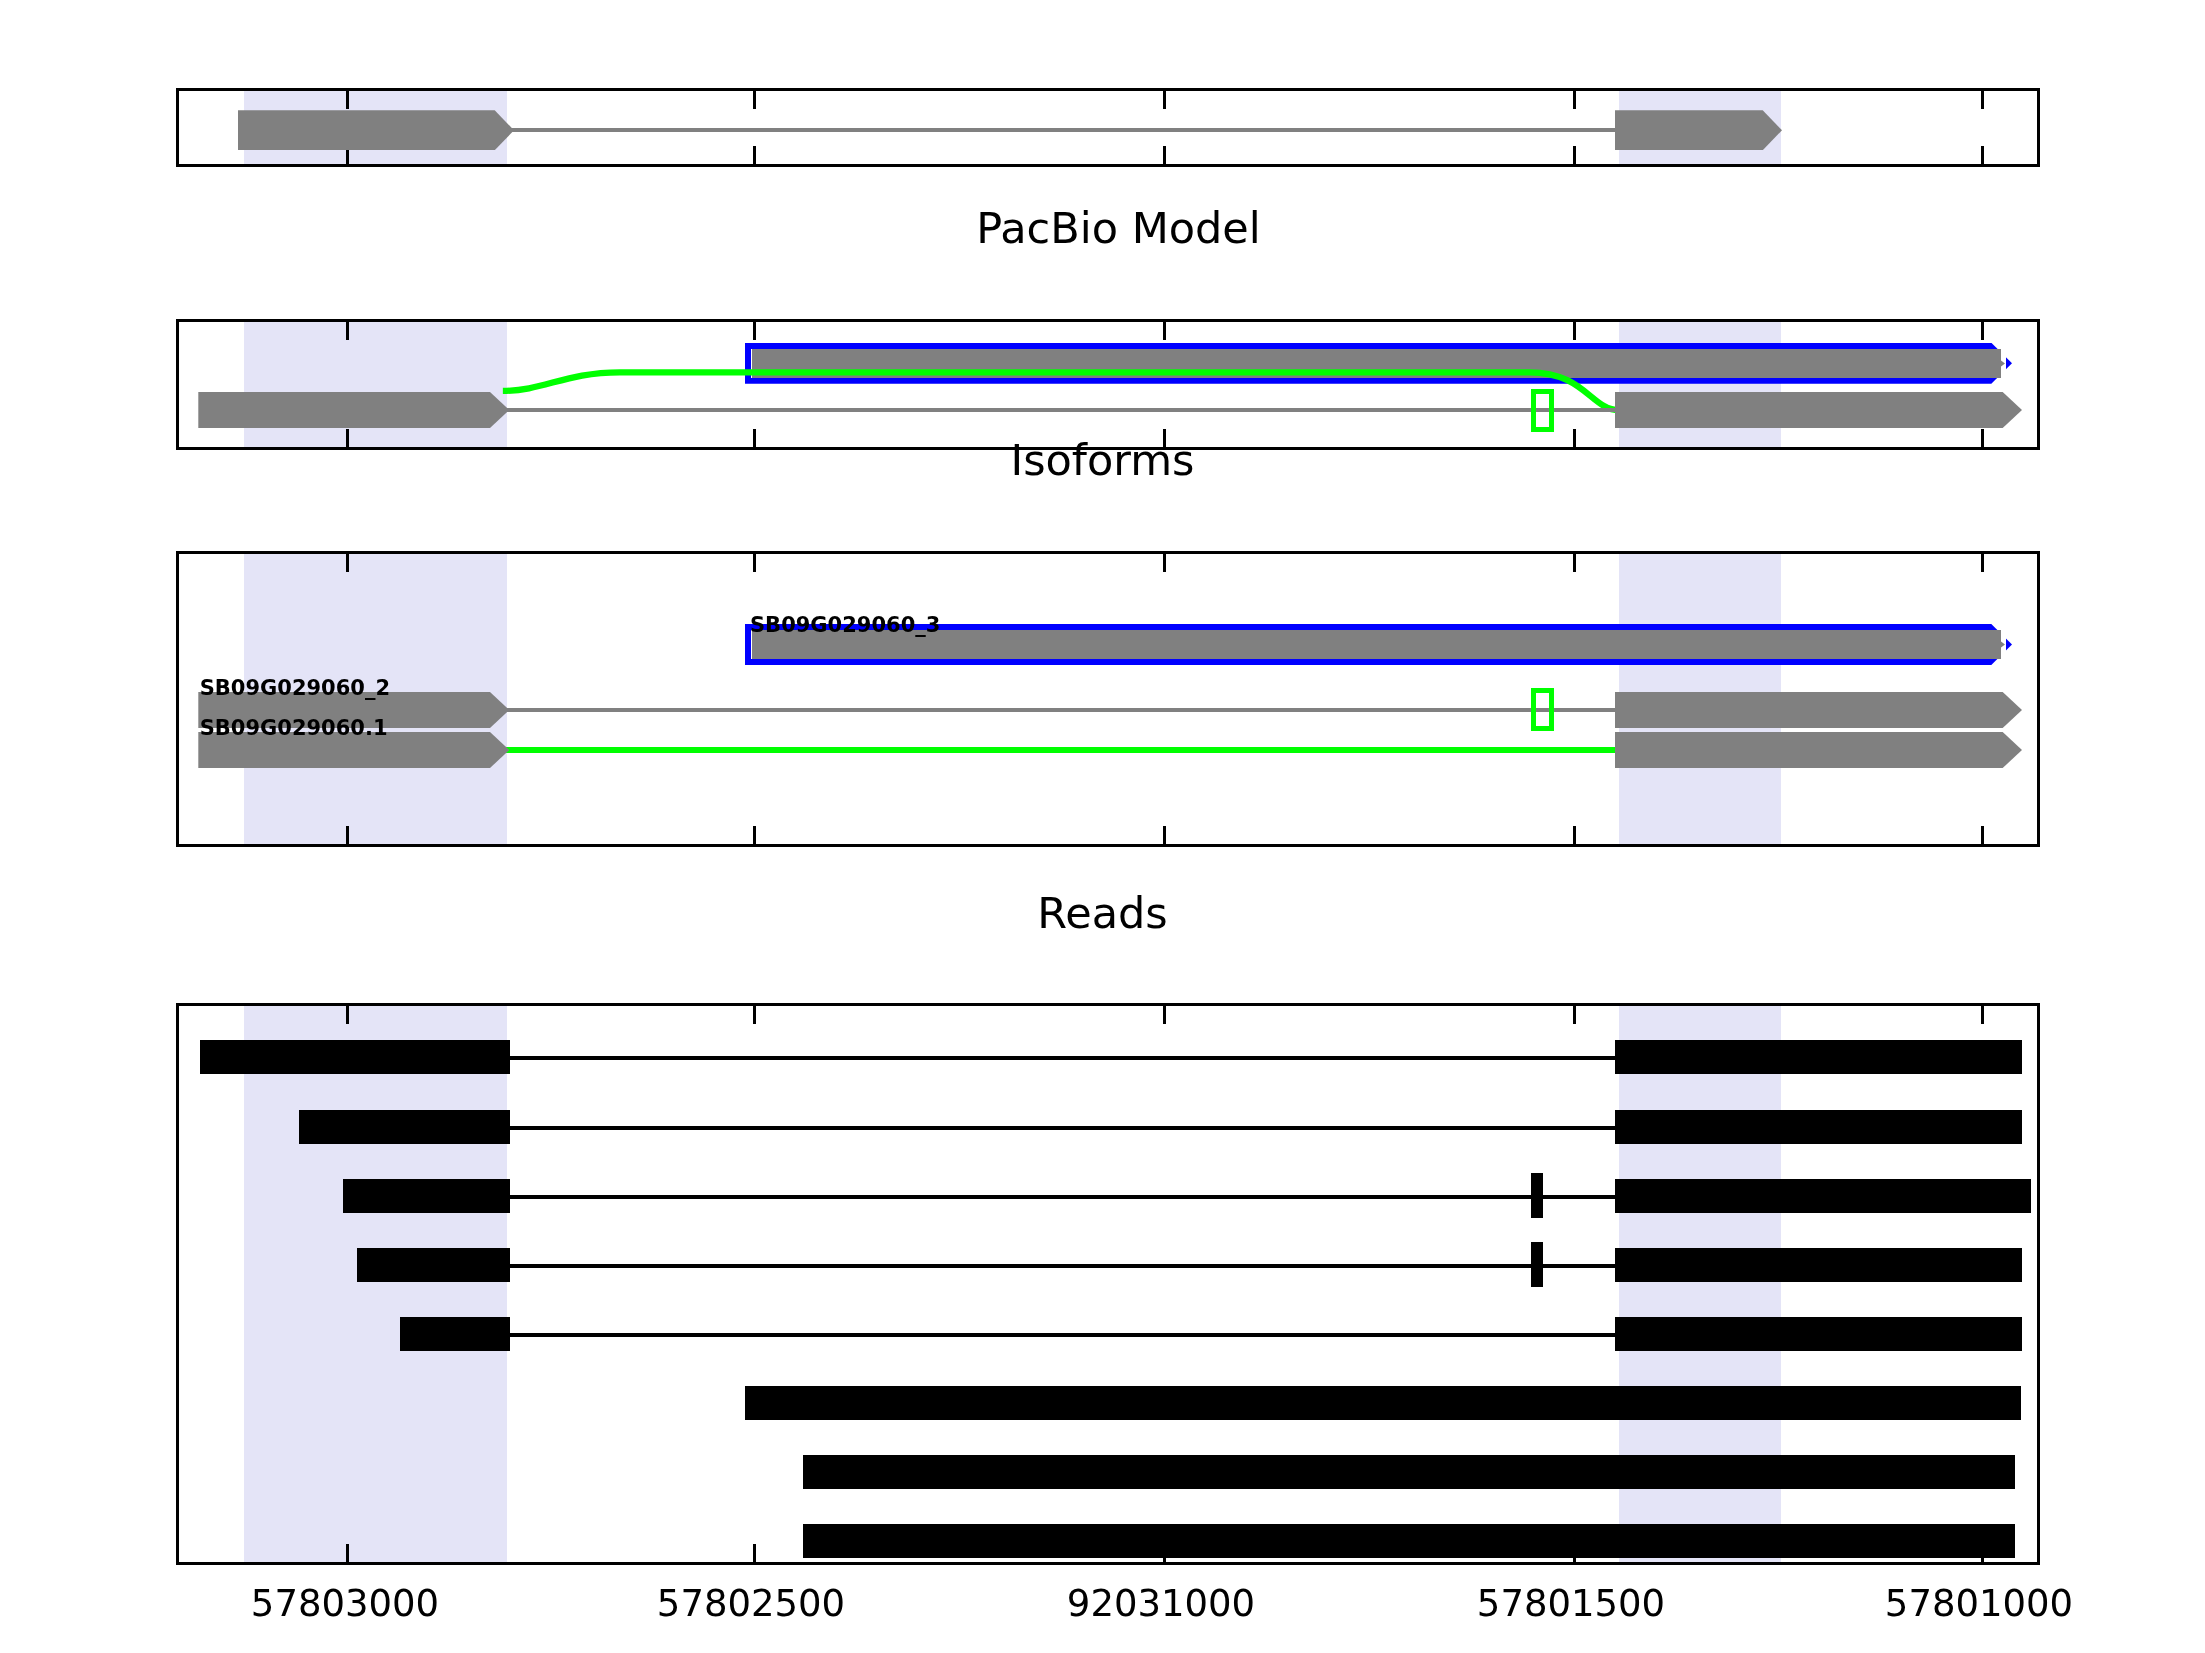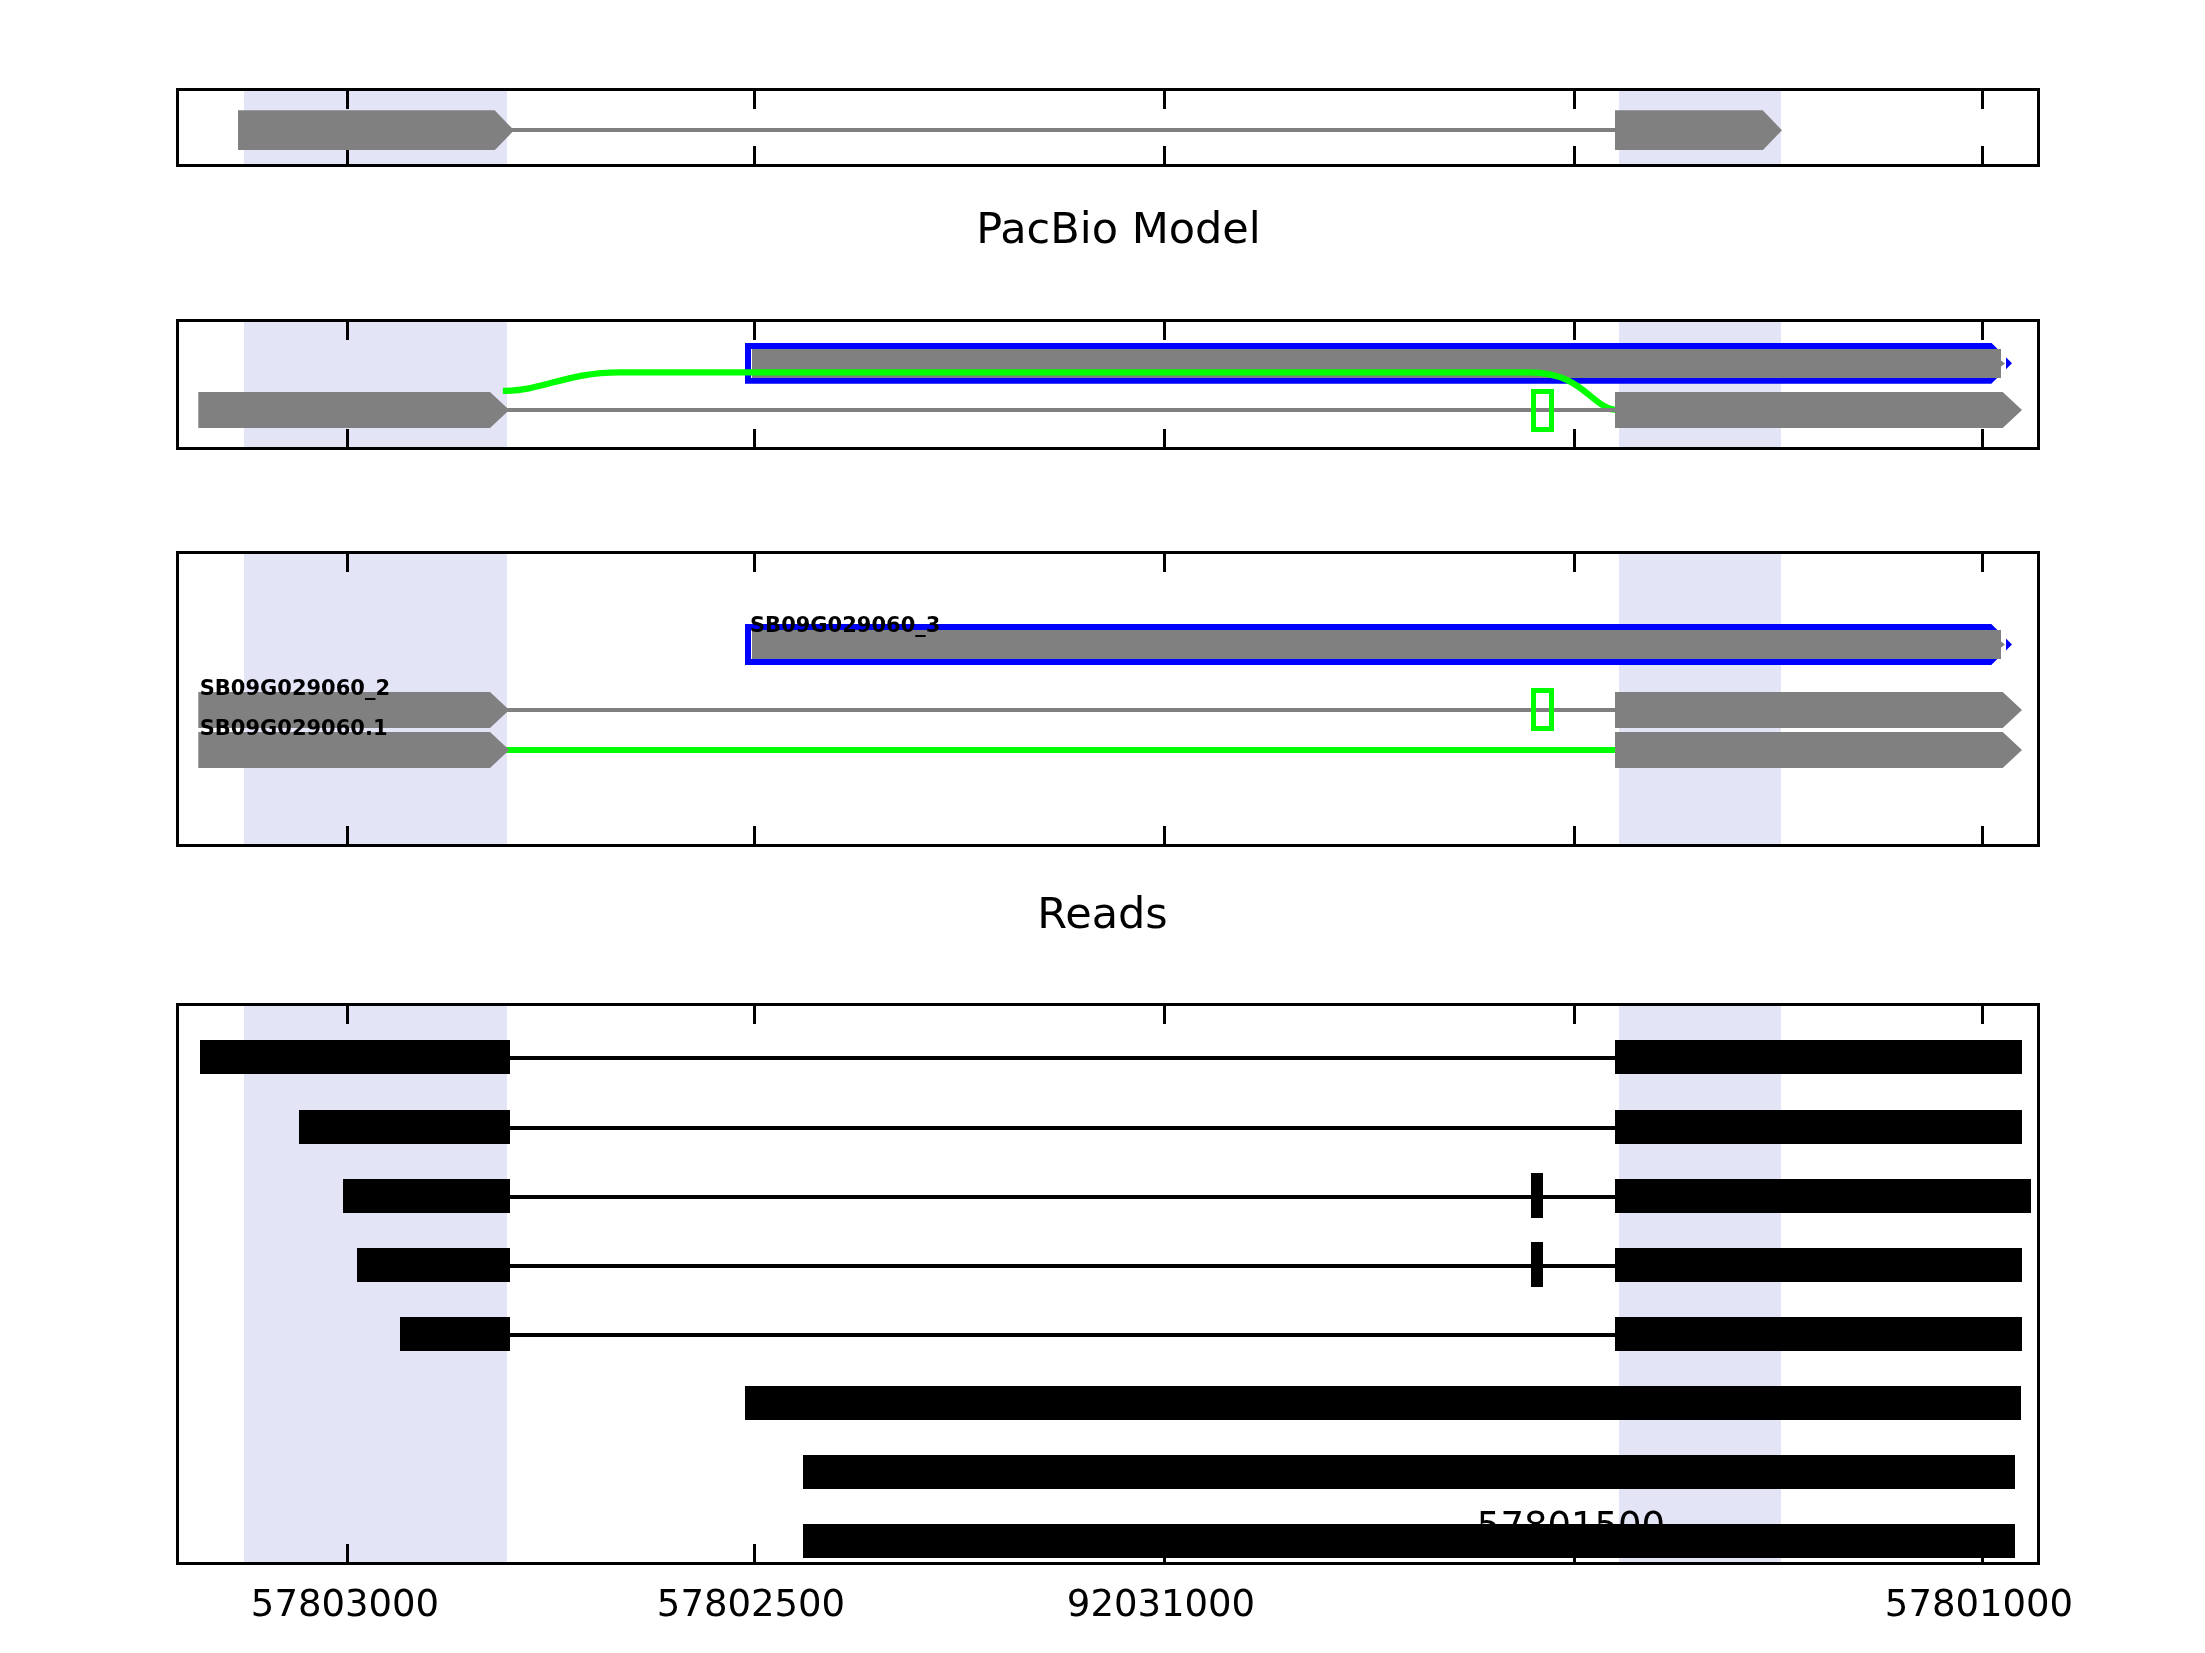--- a/index.html
+++ b/index.html
@@ -102,20 +102,21 @@
     <svg style="position:absolute;left:0;top:0;width:1857px;height:124px;overflow:visible;" viewBox="0 0 2695 180" preserveAspectRatio="none">
       <path d="M 470 100 C 530 100 560 73 640 73 L 1960 73 C 2040 73 2050 128 2090 128" fill="none" stroke="#00ff00" stroke-width="9"></path>
     </svg>
 
     <div class="intron" style="left:324px;top:86px;width:1120px;"></div>
     <div class="exon arrow" style="left:19.3px;top:70px;width:311px;height:36px;"></div>
     <div class="exon arrow" style="left:1436px;top:70px;width:407px;height:36px;"></div>
     <div class="greenbox arrow" style="left:1352px;top:67px;width:23.4px;height:43px;"></div>
   </div>
 
+  <div class="panel-title" style="top:439px;">Isoforms</div>
 
   <div class="axes" style="left:176px;top:551px;width:1864px;height:296px;">
     <div class="hl" style="left:65px;width:263px;"></div>
     <div class="hl" style="left:1440px;width:162px;"></div>
     <div class="tick tick-top" style="left:167px;"></div>
     <div class="tick tick-top" style="left:574px;"></div>
     <div class="tick tick-top" style="left:984px;"></div>
     <div class="tick tick-top" style="left:1394px;"></div>
     <div class="tick tick-top" style="left:1802px;"></div>
     <div class="tick tick-bot" style="left:167px;"></div>
@@ -182,17 +183,17 @@
     <div class="readblock" style="left:566px;top:380px;width:1276px;height:34px;"></div>
 
     <div class="readblock" style="left:624px;top:449px;width:1212px;height:34px;"></div>
 
     <div class="readblock" style="left:624px;top:518px;width:1212px;height:34px;"></div>
   </div>
 
   <div class="xtick-label" style="left:345px;top:1585px;">57803000</div>
   <div class="xtick-label" style="left:751px;top:1585px;">57802500</div>
   <div class="xtick-label" style="left:1161px;top:1585px;">92031000</div>
-  <div class="xtick-label" style="left:1571px;top:1507px;">57801500</div>
+  <div class="xtick-label" style="left:1571px;top:1585px;">57801500</div>
   <div class="xtick-label" style="left:1979px;top:1585px;">57801000</div>
 
 </div>
 
 
 </body></html>

